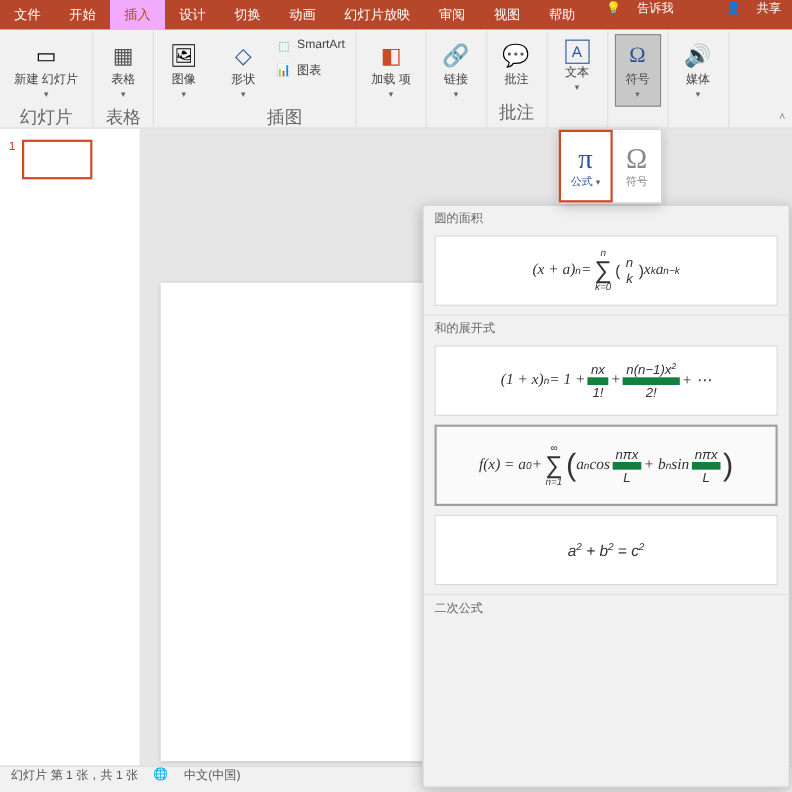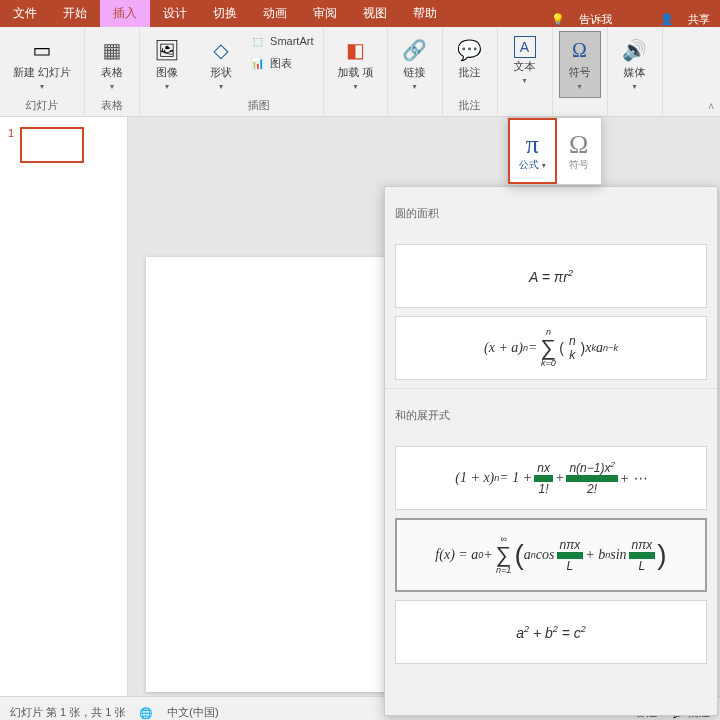--- a/index.html
+++ b/index.html
@@ -1,51 +1,51 @@
 <!DOCTYPE html>
 <html><head>
 <meta charset="utf-8">
 <style>
 *{margin:0;padding:0;box-sizing:border-box;font-family:"Microsoft YaHei","Segoe UI",sans-serif}
 body{width:720px;height:720px;background:#fff;overflow:hidden;position:relative}
-.titlebar{height:27px;background:#b7472a;display:flex;align-items:flex-end;color:#fff;font-size:12px}
+.titlebar{height:27px;background:#b7472a;display:flex;align-items:flex-start;color:#fff;font-size:12px}
 .tab{padding:0 13px;height:27px;line-height:27px;cursor:pointer}
 .tab.active{background:#f0abfc;color:#b7472a}
 .titlebar-right{margin-left:auto;display:flex;align-items:center;padding-right:10px;gap:14px}
 .titlebar-right span{font-size:11px}
 .ribbon{height:90px;background:#f1f1f1;border-bottom:1px solid #d6d6d6;display:flex;position:relative}
 .rgroup{display:flex;flex-direction:column;align-items:center;padding:4px 6px 2px 6px;border-right:1px solid #e0e0e0;height:90px}
 .rgroup-content{display:flex;align-items:flex-start;gap:4px;flex:1}
-.rgroup-label{font-size:11px;color:#666;margin-top:auto;padding-bottom:2px}
+.rgroup-label{font-size:16px;color:#666;margin-top:auto;padding-bottom:2px}
 .bigbtn{display:flex;flex-direction:column;align-items:center;justify-content:flex-start;padding:4px 6px;cursor:pointer;border:1px solid transparent;min-width:42px}
 .bigbtn.pressed{background:#c8c8c8;border:1px solid #888}
 .bigbtn .ic{width:28px;height:28px;display:flex;align-items:center;justify-content:center;font-size:20px}
 .bigbtn .lb{font-size:11px;color:#444;text-align:center;line-height:13px;margin-top:2px}
 .drop-arrow{font-size:8px;color:#666}
 .smbtn{display:flex;align-items:center;gap:4px;font-size:11px;color:#444;padding:2px 4px;cursor:pointer}
 .smbtn .sic{width:16px;height:16px;display:flex;align-items:center;justify-content:center}
 .stack{display:flex;flex-direction:column;gap:2px;justify-content:center}
 .collapse-arrow{position:absolute;right:6px;bottom:4px;font-size:10px;color:#888;cursor:pointer}
 .workarea{position:absolute;top:117px;left:0;right:0;bottom:24px;display:flex}
 .thumbs{width:128px;background:#fff;border-right:1px solid #ddd;padding:10px 8px}
 .thumb-row{display:flex;gap:6px}
 .thumb-num{font-size:11px;color:#b7472a}
 .thumb{width:64px;height:36px;border:2px solid #d24726;background:#fff}
 .canvas{flex:1;background:#e6e6e6;padding:140px 18px 0 18px;position:relative}
 .slide{width:240px;height:435px;background:#fff;box-shadow:0 1px 4px rgba(0,0,0,.2)}
-.statusbar{position:absolute;bottom:0;left:0;right:0;height:24px;background:#f1f1f1;border-top:1px solid #d6d6d6;display:flex;align-items:flex-end;font-size:11px;color:#555;padding:0 10px;gap:14px}
+.statusbar{position:absolute;bottom:0;left:0;right:0;height:24px;background:#f1f1f1;border-top:1px solid #d6d6d6;display:flex;align-items:flex-start;font-size:11px;color:#555;padding:0 10px;gap:14px}
 .statusbar .sp{margin-left:auto}
 
 .symbol-drop{position:absolute;top:117px;left:507px;width:95px;height:68px;background:#fff;border:1px solid #ccc;box-shadow:0 3px 10px rgba(0,0,0,.2);display:flex;z-index:10}
 .sym-item{flex:1;display:flex;flex-direction:column;align-items:center;justify-content:center;cursor:pointer;color:#888}
 .sym-item.sel{border:2px solid #d24726;color:#2a5699}
 .sym-item .big{font-size:26px;font-family:"Cambria Math",serif}
 .sym-item .sm{font-size:10px;margin-top:-2px}
 .eq-gallery{position:absolute;top:186px;left:384px;width:334px;height:530px;background:#f1f1f1;border:1px solid #ccc;box-shadow:0 3px 12px rgba(0,0,0,.25);overflow:hidden;z-index:9}
-.eq-header{font-size:11px;color:#666;padding:19px 10px;border-top:1px solid #e0e0e0}
+.eq-header{font-size:11px;color:#666;padding:4px 10px;border-top:1px solid #e0e0e0}
 .eq-header:first-child{border-top:none}
 .eq-box{margin:4px 10px 8px 10px;background:#fff;border:1px solid #d6d6d6;height:64px;display:flex;align-items:center;justify-content:center;font-family:"Cambria Math","Times New Roman",serif;font-size:14px;color:#333;font-style:italic}
 .eq-box.hl{border:2px solid #a0a0a0;background:#fafafa;height:74px}
 .frac{display:inline-flex;flex-direction:column;align-items:center;vertical-align:middle;font-size:12px;margin:0 2px}
 .frac .n{border-bottom:7px solid #15803d;padding:0 3px}
 .frac .d{padding:0 3px}
 .sum{display:inline-flex;flex-direction:column;align-items:center;vertical-align:middle;margin:0 3px;line-height:1}
 .sum .t{font-size:9px;font-style:italic}
 .sum .s{font-size:22px;font-style:normal}
 .sum .b{font-size:9px;font-style:italic}
@@ -56,20 +56,21 @@
 </head>
 <body>
 
 <div class="titlebar">
   <div class="tab">文件</div>
   <div class="tab">开始</div>
   <div class="tab active">插入</div>
   <div class="tab">设计</div>
   <div class="tab">切换</div>
   <div class="tab">动画</div>
+  <div class="tab">幻灯片放映</div>
   <div class="tab">审阅</div>
   <div class="tab">视图</div>
   <div class="tab">帮助</div>
   <div class="titlebar-right">
     <span>💡</span>
     <span>告诉我</span>
     <span style="width:20px"></span>
     <span>👤</span>
     <span>共享</span>
   </div>
@@ -199,23 +200,20 @@
     <div class="sm"><span>公式</span> <span class="drop-arrow">▾</span></div>
   </div>
   <div class="sym-item">
     <div class="big">Ω</div>
     <div class="sm">符号</div>
   </div>
 </div>
 
 <div class="eq-gallery">
   <div class="eq-header">圆的面积</div>
-  <div class="eq-box">
-      <span>A = πr<sup>2</sup></span>
-    </div>
 
   <div class="eq-box">
     (x + a)<sup>n</sup> =
     <span class="sum">
         <span class="t">n</span>
         <span class="s">∑</span>
         <span class="b">k=0</span>
       </span>
     <span style="font-style:normal">(</span><span class="frac">
         <span class="n" style="border:none">n</span>
@@ -251,20 +249,21 @@
     + b<sub>n</sub> sin<span class="frac">
         <span class="n">nπx</span>
         <span class="d">L</span>
       </span><span class="paren">)</span>
   </div>
 
   <div class="eq-box">
       <span>a<sup>2</sup> + b<sup>2</sup> = c<sup>2</sup></span>
     </div>
 
+  <div class="eq-header">二次公式</div>
 
 </div>
 
 <div class="statusbar">
   <span>幻灯片 第 1 张，共 1 张</span>
   <span>🌐</span>
   <span>中文(中国)</span>
   <span class="sp"></span>
   <span>≙ 备注</span>
   <span>💬 批注</span>

